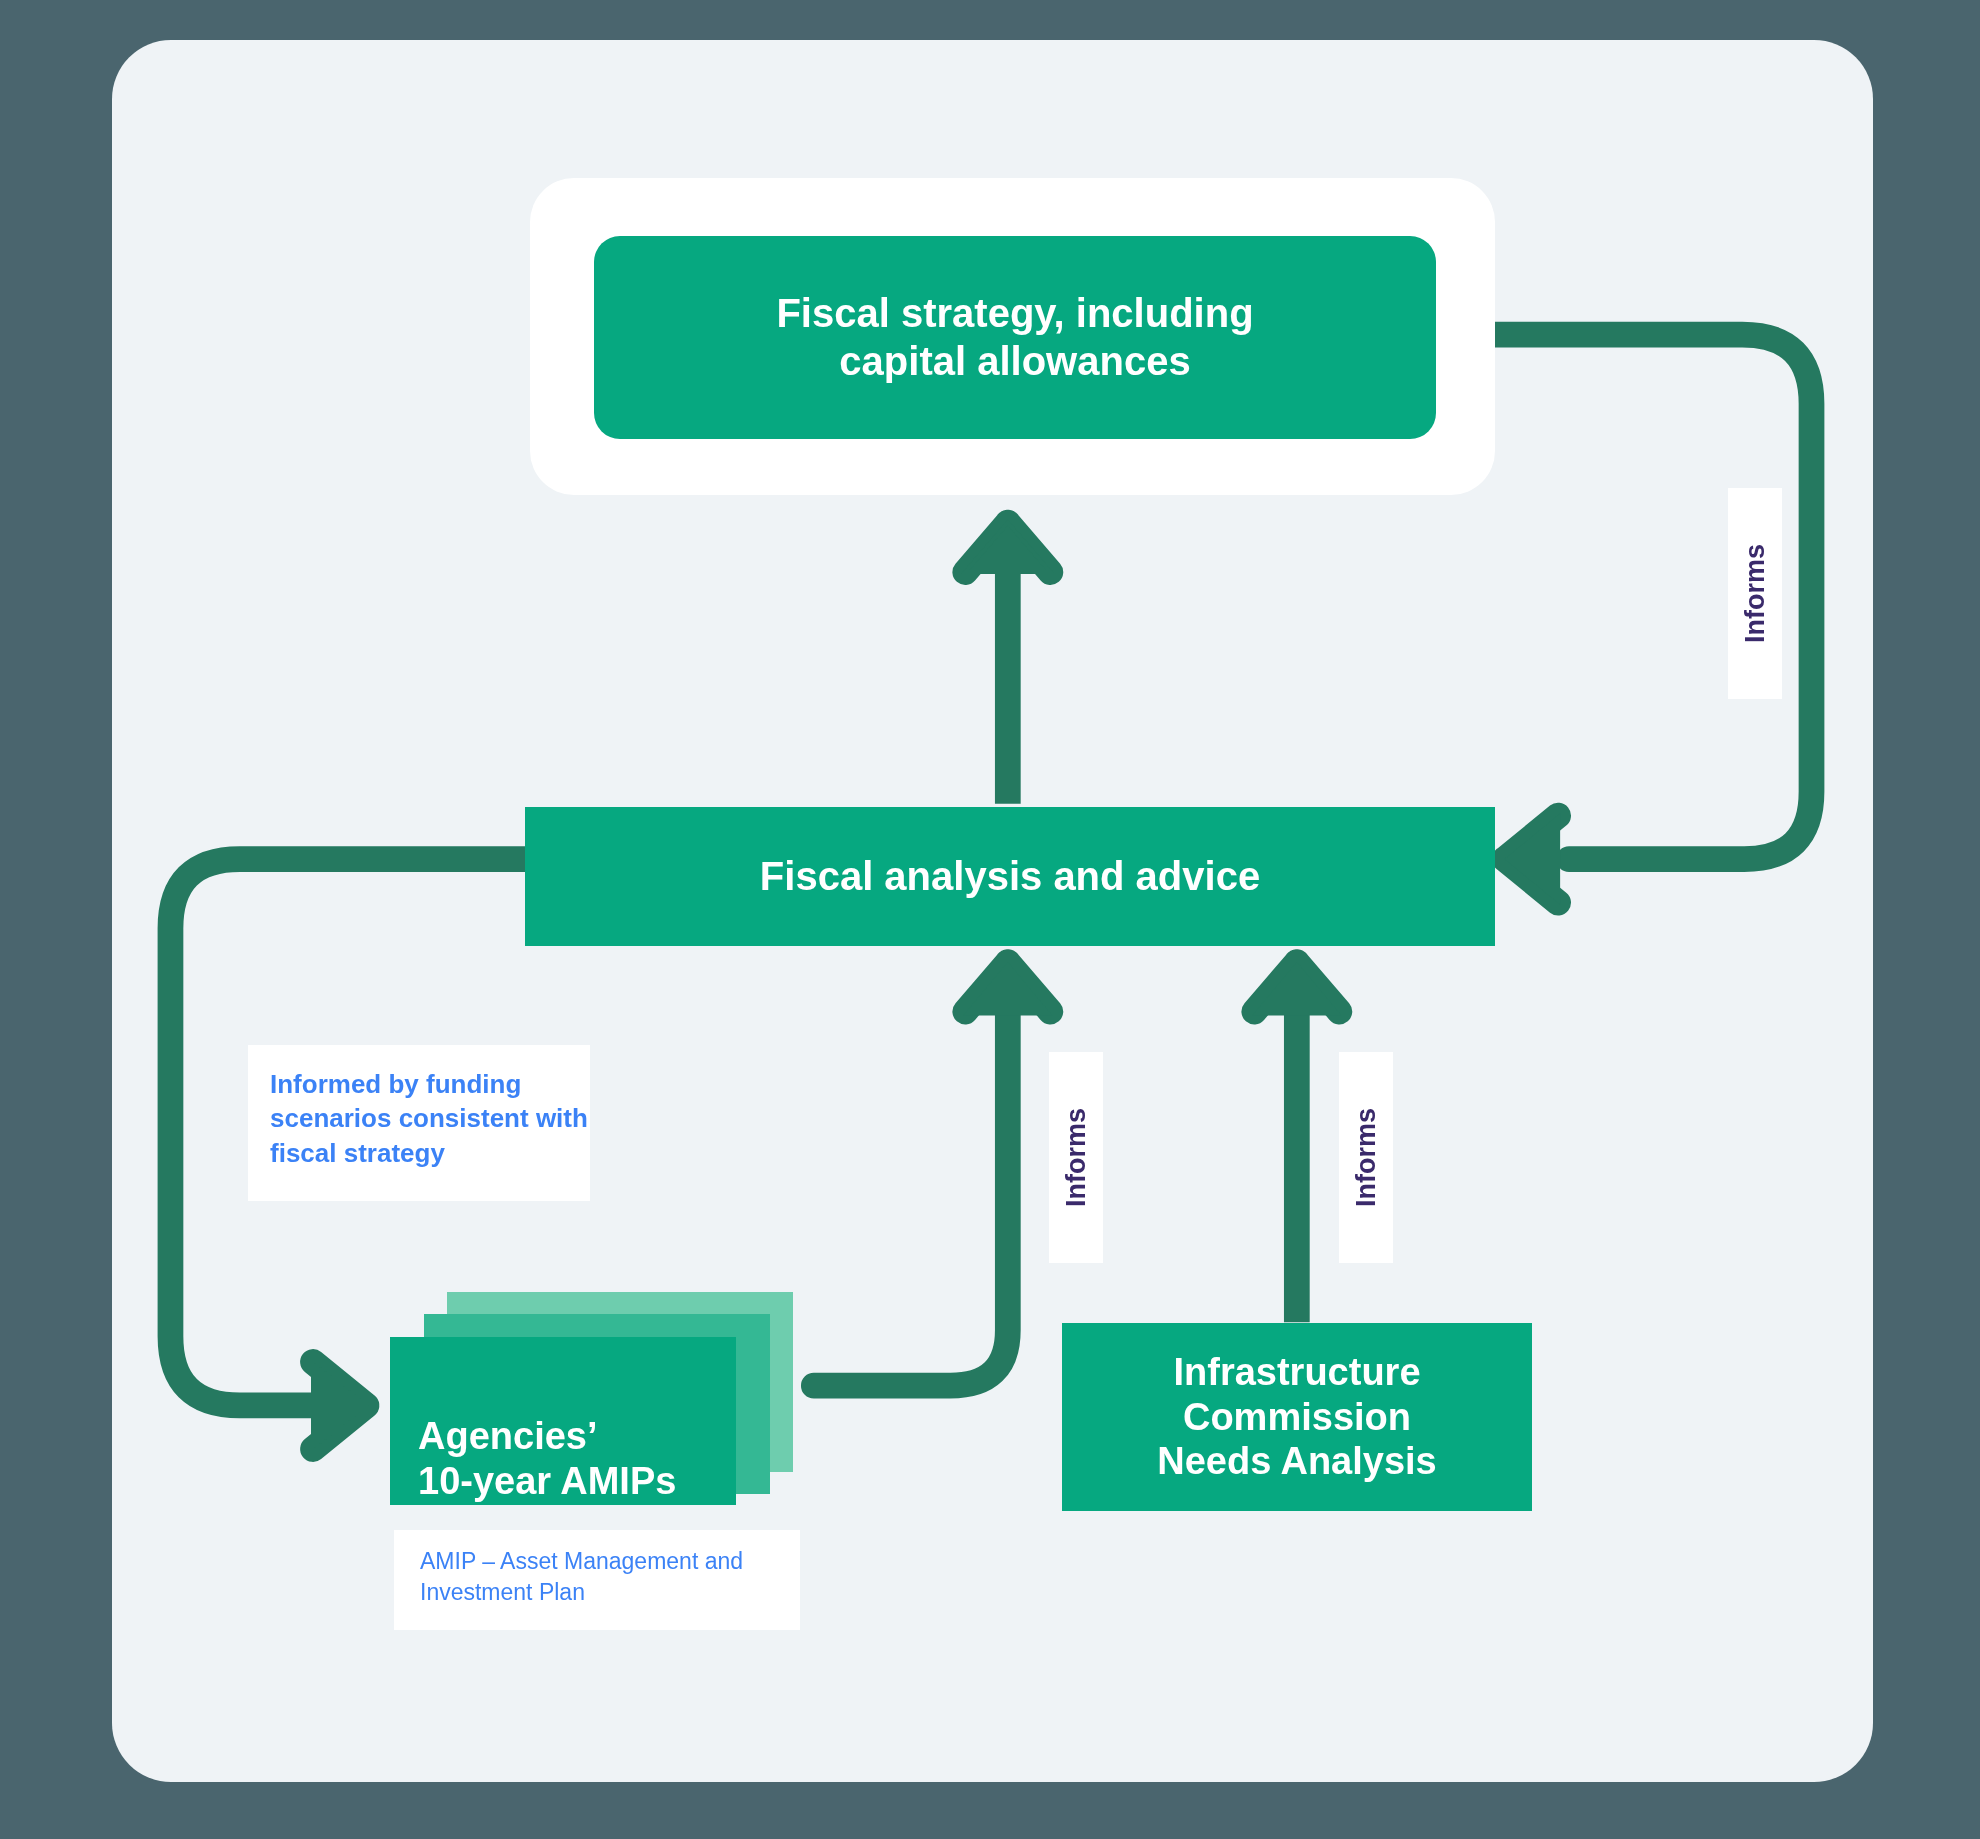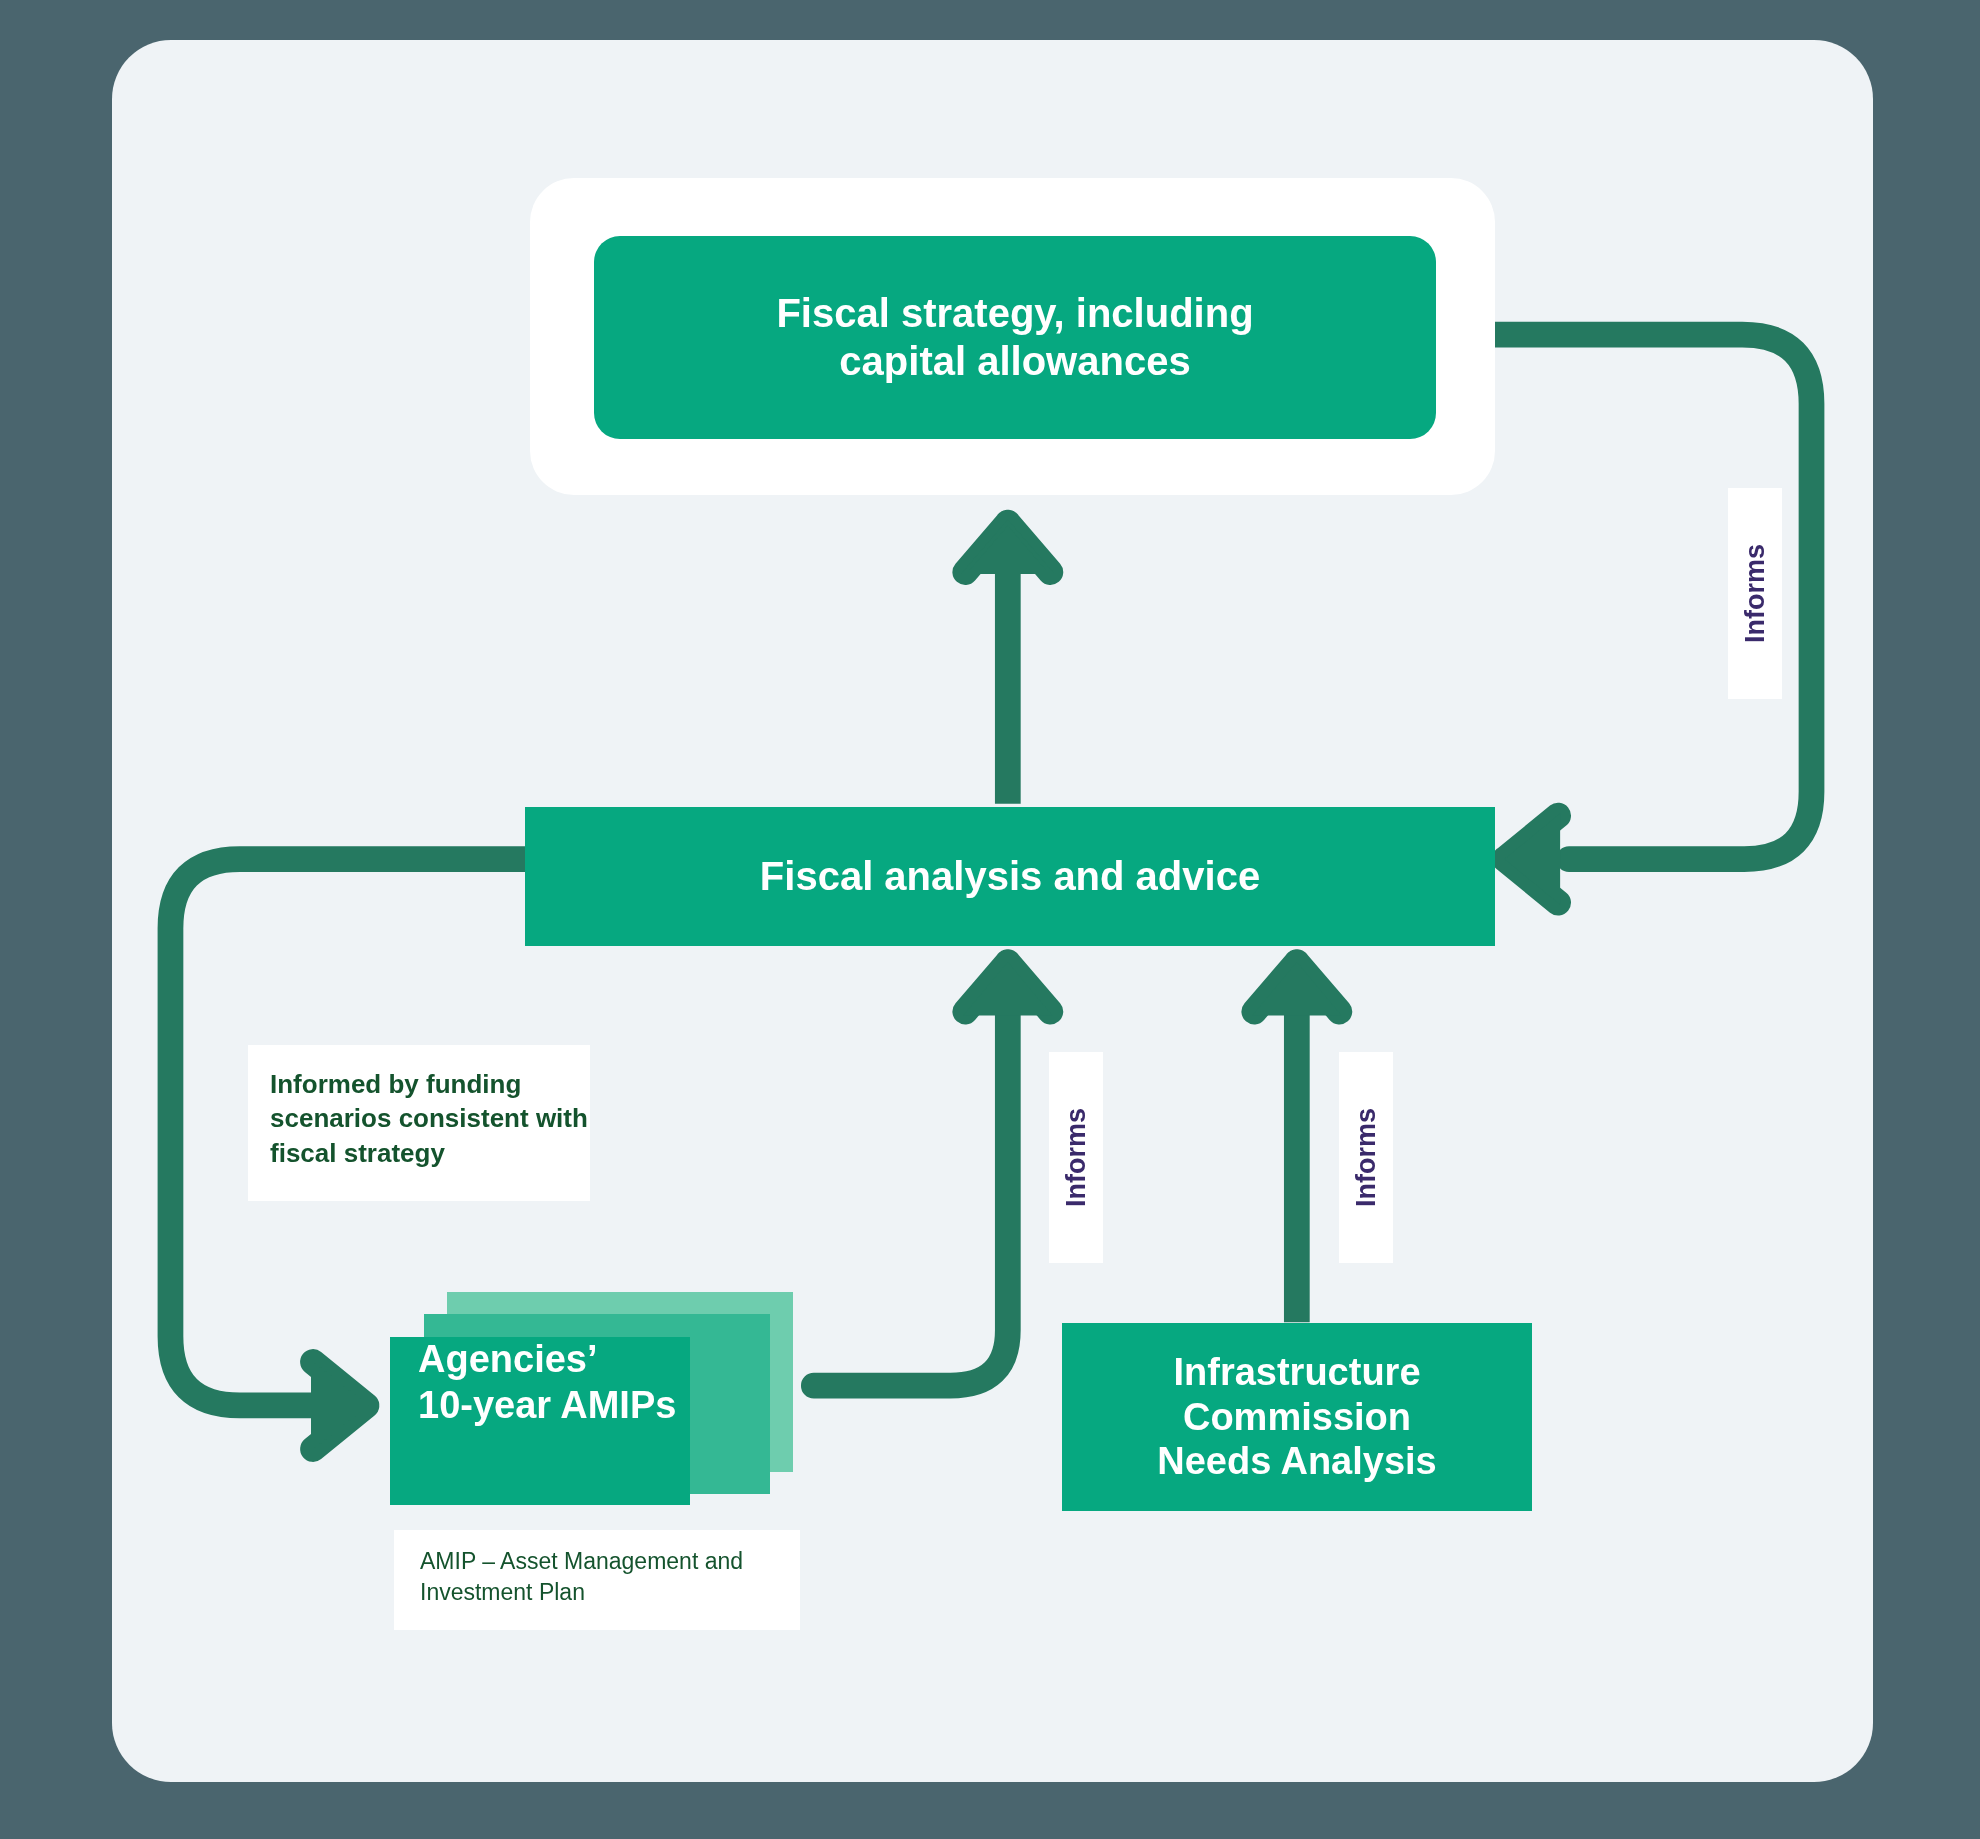--- a/index.html
+++ b/index.html
@@ -57,32 +57,32 @@
     width:470px; height:188px;
     font-size:38px;
     padding:7px 20px;
   }
 
   
   .stack{position:absolute;left:390px;top:1292px;width:411px;height:213px;}
   .stack .layer{position:absolute;}
   .stack .l3{left:57px;  top:0px;  width:346px; height:180px; background:#6ecdae;}
   .stack .l2{left:34px;  top:22px; width:346px; height:180px; background:#34b894;}
-  .stack .l1{left:0px;   top:45px; width:300px; height:168px; background:#06a880;
-             display:flex;align-items:flex-start;justify-content:flex-start;}
+  .stack .l1{left:0px;   top:45px; width:346px; height:168px; background:#06a880;
+             display:flex;align-items:flex-end;justify-content:flex-start;}
   .stack .l1 .txt{
     color:#fff;font-weight:bold;font-size:38px;line-height:1.2;
     padding-left:28px;text-align:left;
   }
 
   
   .chip{
     position:absolute;
     background:#ffffff;
-    color:#14532d;
+    color:#3b82f6;
     box-sizing:border-box;
   }
   .chip.bold{font-weight:bold;}
   #label-funding{
     left:248px; top:1045px;
     width:342px; height:156px;
     font-size:26px; line-height:1.32;
     padding:22px 0 0 22px;
   }
   #label-amip-note{

